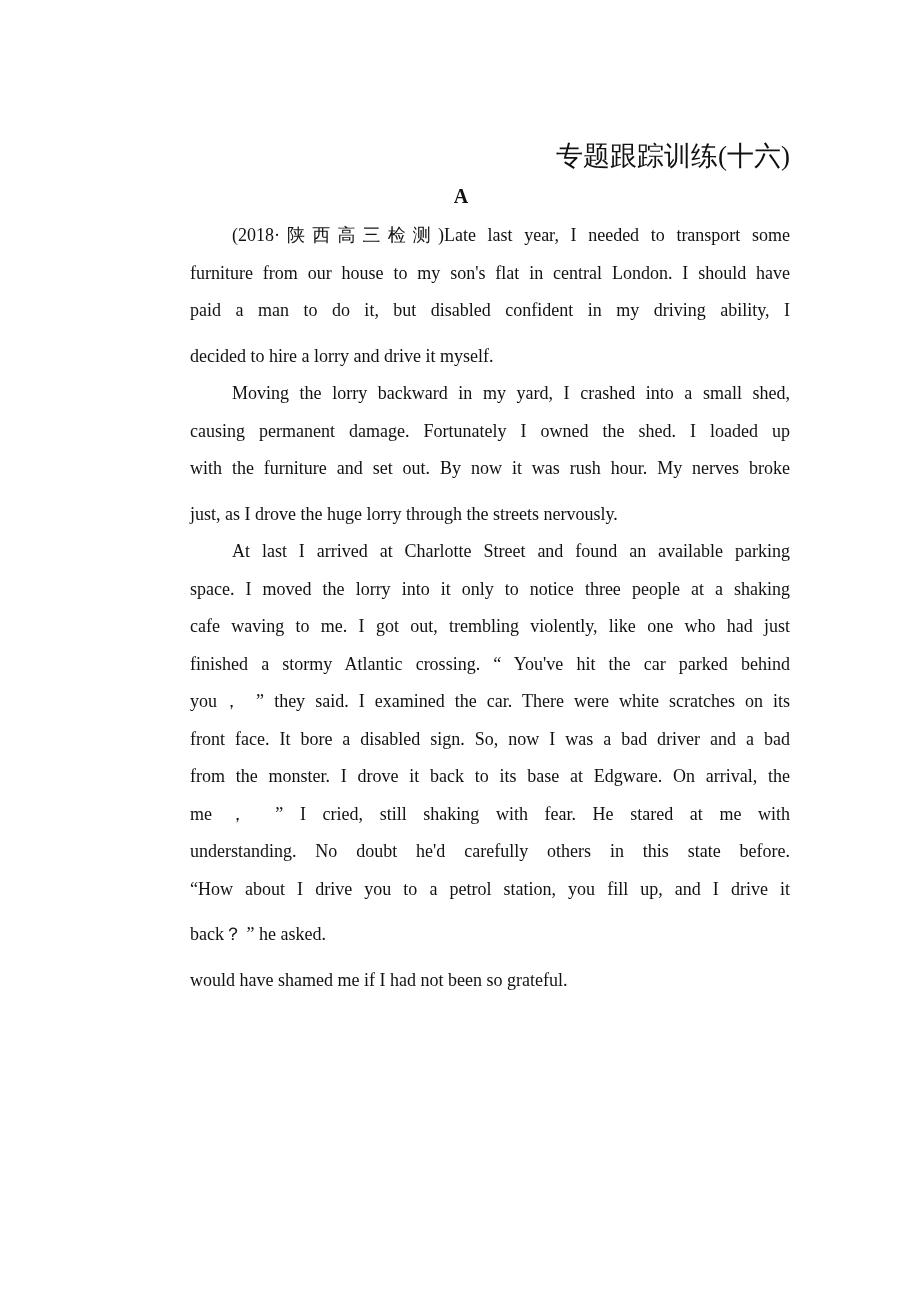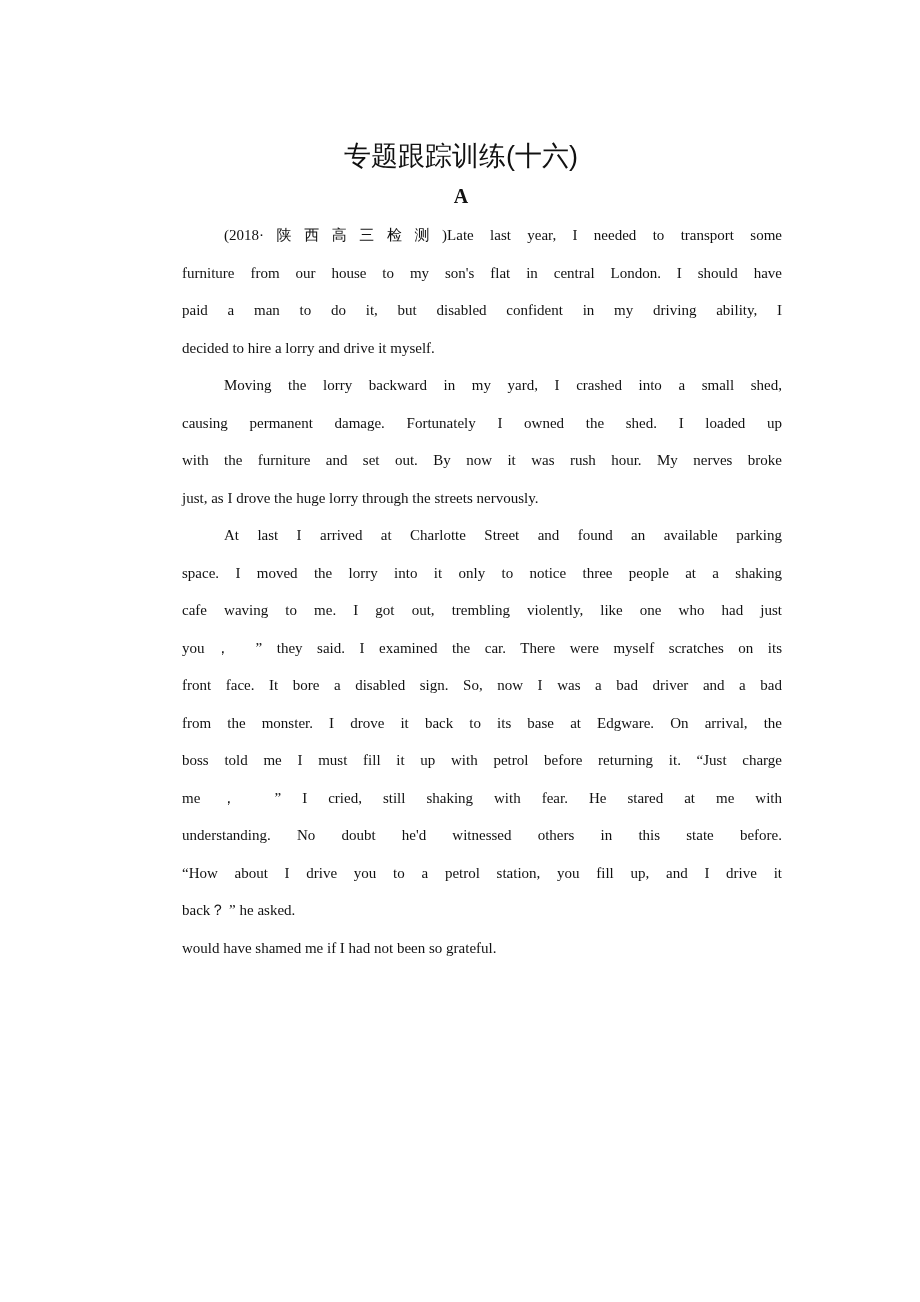--- a/index.html
+++ b/index.html
@@ -1,26 +1,26 @@
 <!DOCTYPE html>
 <html><head>
 <meta charset="utf-8">
 <style>
   html, body { margin: 0; padding: 0; background: #ffffff; }
   body { width: 920px; height: 1302px; position: relative; overflow: hidden;
          font-family: "Liberation Serif", "DejaVu Serif", serif; color: #111; }
   .page { position: absolute; left: 140px; top: 0; width: 642px; }
-  .title { position: absolute; top: 138px; left: 0; width: 642px; text-align: center;
-           font-size: 27px; font-family: Liberation Sans, sans-serif; letter-spacing: 0px; }
+  .title { position: absolute; top: 138px; left: 8px; width: 642px; text-align: right;
+           font-size: 27px; font-family: Liberation Serif, serif; letter-spacing: 0px; }
   .section { position: absolute; top: 185px; left: 0; width: 642px; text-align: center;
              font-size: 20px; font-weight: bold; }
-  .body { position: absolute; top: 217px; left: 0; width: 642px; font-size: 15px; line-height: 37.5px; }
+  .body { position: absolute; top: 217px; left: 8px; width: 642px; font-size: 18px; line-height: 37.5px; }
   .para { margin: 0; text-indent: 42px; text-align: justify; text-align-last: left; }
   .line { display: block; text-align: justify; text-align-last: justify; white-space: nowrap; }
-  .line.last { text-align-last: left; }
+  .line.last { text-align-last: left; margin-top: 8px; }
   .line.indent { padding-left: 42px; }
 </style>
 </head>
 <body>
 
 <div class="page">
   <div class="title">专题跟踪训练(十六)</div>
   <div class="section">A</div>
 
   <div class="body">
@@ -33,28 +33,28 @@
     <div class="para">
       <span class="line indent">Moving the lorry backward in my yard, I crashed into a small shed,</span>
       <span class="line">causing permanent damage. Fortunately I owned the shed. I loaded up</span>
       <span class="line">with the furniture and set out. By now it was rush hour. My nerves broke</span>
       <span class="line last">just, as I drove the huge lorry through the streets nervously.</span>
     </div>
     <div class="para">
       <span class="line indent">At last I arrived at Charlotte Street and found an available parking</span>
       <span class="line">space. I moved the lorry into it only to notice three people at a shaking</span>
       <span class="line">cafe waving to me. I got out, trembling violently, like one who had just</span>
-      <span class="line">you， ” they said.   I examined the car. There were myself scratches on its</span>
+      <span class="line">finished a stormy Atlantic crossing. “ You've hit the car parked behind</span>
+      <span class="line">you， ” they said.   I examined the car. There were white scratches on its</span>
       <span class="line">front face. It bore a disabled sign. So, now I was a bad driver and a bad</span>
     </div>
     <div class="para">
       <span class="line">from the monster. I drove it back to its base at Edgware. On arrival, the</span>
-      <span class="line">boss told me I must fill it up with petrol before returning it. “Just charge</span>
       <span class="line">me ， ” I cried, still shaking with fear. He stared at me with</span>
-      <span class="line">understanding. No doubt he'd witnessed others in this state before.</span>
+      <span class="line">understanding. No doubt he'd carefully others in this state before.</span>
       <span class="line">“How about I drive you to a petrol station, you fill up, and I drive it</span>
       <span class="line last">back？ ” he asked.</span>
     </div>
     <div class="para">
       <span class="line last">would have shamed me if I had not been so grateful.</span>
     </div>
   </div>
 </div>
 
 </body></html>

